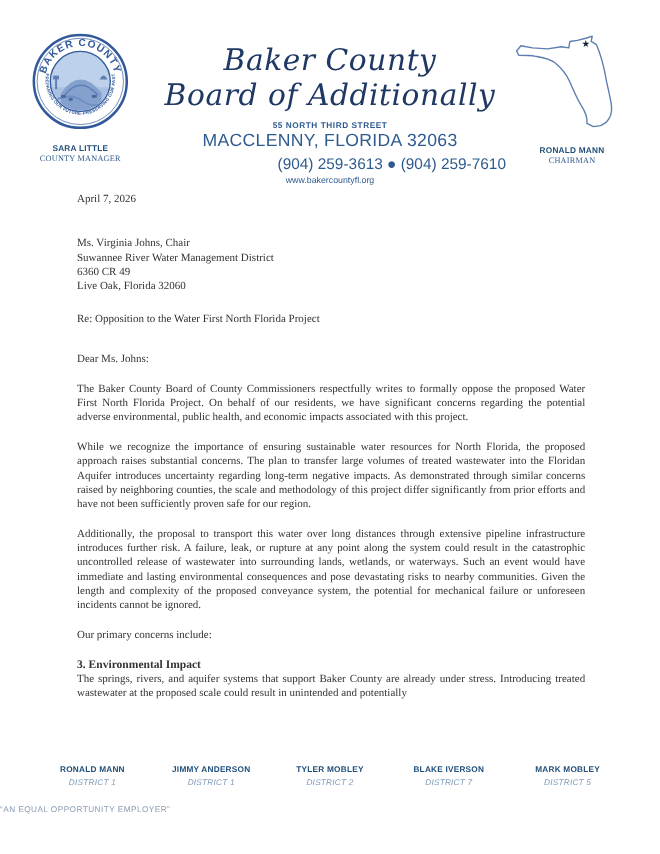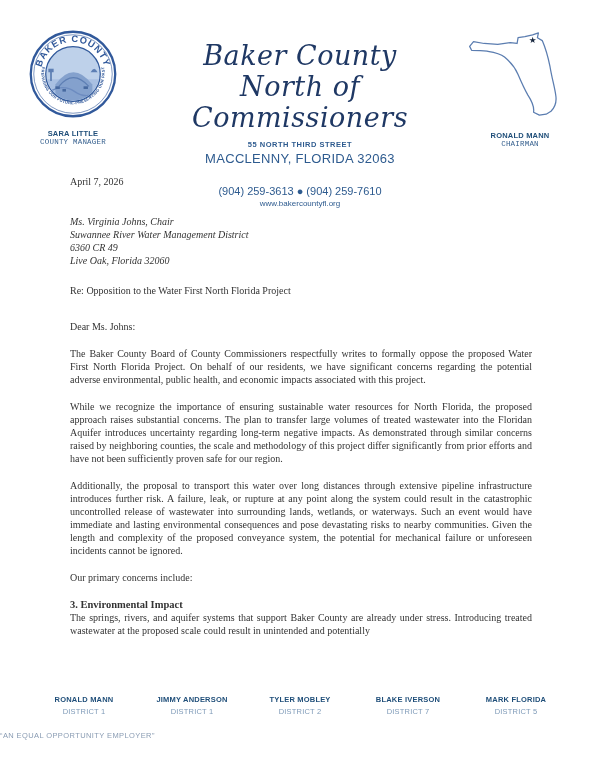--- a/index.html
+++ b/index.html
@@ -3,43 +3,43 @@
 <meta charset="utf-8">
 <style>
   html,body{margin:0;padding:0;background:#ffffff;}
   .page{
     position:relative;width:600px;height:776px;background:#ffffff;overflow:hidden;
     font-family:"Liberation Serif",serif;
   }
   
   .seal-wrap{position:absolute;left:26px;top:30px;width:94px;text-align:center;}
   .official-name{margin-top:7px;font-family:"Liberation Sans",sans-serif;font-size:7.5px;font-weight:bold;color:#1f4e79;letter-spacing:.2px;line-height:9px;}
-  .official-title{font-family:Liberation Mono, monospace;font-size:7.5px;color:#37618f;letter-spacing:.2px;line-height:9px;}
+  .official-title{font-family:Liberation Serif, serif;font-size:7.5px;color:#37618f;letter-spacing:.2px;line-height:9px;}
   .center-head{position:absolute;left:140px;width:320px;top:40px;text-align:center;}
   .script-line{font-family:"DejaVu Serif","Liberation Serif",serif;font-style:italic;font-size:27px;line-height:31px;color:#1f3864;letter-spacing:.5px;}
   .addr1{margin-top:7px;font-family:"Liberation Sans",sans-serif;font-size:7.5px;color:#2e5b8f;letter-spacing:.5px;font-weight:bold;text-align:center;}
-  .addr2{margin-top:2px;font-family:"Liberation Sans",sans-serif;font-size:13px;color:#2e5b8f;letter-spacing:.3px;}
-  .phones{margin-top:19px;font-family:"Liberation Sans",sans-serif;font-size:11px;color:#2e5b8f;}
+  .addr2{margin-top:2px;font-family:"Liberation Sans",sans-serif;font-size:16px;color:#2e5b8f;letter-spacing:.3px;}
+  .phones{margin-top:3px;font-family:"Liberation Sans",sans-serif;font-size:14px;color:#2e5b8f;text-align:right;}
   .web{margin-top:2px;font-family:"Liberation Sans",sans-serif;font-size:8px;color:#2e5b8f;}
   .florida-wrap{position:absolute;right:18px;top:28px;width:124px;text-align:center;}
   
   .letter{position:absolute;left:70px;width:462px;top:175px;font-size:10px;line-height:13px;color:#333333;}
   .date-line{margin:0;}
   .recipient{margin-top:27px;}
-  .recipient div{line-height:13px;font-style:italic;}
+  .recipient div{line-height:13px;}
   .subject{margin-top:17px;}
   .salutation{margin-top:23px;}
   p.body-para{margin:14px 0 0 0;text-align:justify;}
   .section-heading{margin-top:14px;font-weight:bold;font-size:10.5px;}
   p.section-para{margin:0;text-align:justify;}
   
   .footer{position:absolute;left:30px;right:30px;top:695px;display:flex;}
   .commissioner{flex:1;text-align:center;}
   .comm-name{font-family:"Liberation Sans",sans-serif;font-size:7.5px;font-weight:bold;color:#1f4e79;letter-spacing:.2px;line-height:9px;}
-  .comm-district{margin-top:3px;font-family:"Liberation Sans",sans-serif;font-size:7.5px;color:#7e9ab8;letter-spacing:.2px;line-height:9px;}
+  .comm-district{margin-top:3px;font-family:"Liberation Sans",sans-serif;font-size:7.5px;color:#7e9ab8;letter-spacing:.2px;line-height:9px;font-style:italic;}
   .tagline{position:absolute;left:0;right:0;top:731px;text-align:left;font-family:"Liberation Sans",sans-serif;font-size:7.5px;color:#8a9cb3;letter-spacing:.4px;}
 </style>
 </head>
 <body>
 
 <div class="page">
 
   <div class="seal-wrap">
     <svg width="88" height="88" viewBox="0 0 100 100">
       <circle cx="50" cy="50" r="48" fill="#ffffff" stroke="#31599b" stroke-width="2.6"></circle>
@@ -68,21 +68,21 @@
       <text fill="#31599b" font-size="4.6" font-weight="bold" font-family="Liberation Sans, sans-serif" letter-spacing="0.3">
         <textPath href="#arcBot" startOffset="50%" text-anchor="middle">PREPARING OUR FUTURE-PRESERVING OUR PAST</textPath>
       </text>
     </svg>
     <div class="official-name">SARA LITTLE</div>
     <div class="official-title">COUNTY MANAGER</div>
   </div>
 
   <div class="center-head">
     <div class="script-line">Baker County</div>
-    <div class="script-line">North of Commissioners</div>
+    <div class="script-line">Board of Additionally</div>
     <div class="addr1">55 NORTH THIRD STREET</div>
     <div class="addr2">MACCLENNY, FLORIDA 32063</div>
     <div class="phones">(904) 259-3613  ●  (904) 259-7610</div>
     <div class="web">www.bakercountyfl.org</div>
   </div>
 
   <div class="florida-wrap">
     <svg width="116" height="92" viewBox="0 0 110 95">
       <path d="M3,19 L7,14 L18,16 L32,17 L45,15 L52,16 L53,10 L60,9 L68,7 L74,5 L73,10 L78,13
                C81,20 84,30 86,40 C88,52 91,62 92,70 C93,77 91,82 87,86
@@ -129,20 +129,20 @@
     </div>
     <div class="commissioner">
       <div class="comm-name">TYLER MOBLEY</div>
       <div class="comm-district">DISTRICT 2</div>
     </div>
     <div class="commissioner">
       <div class="comm-name">BLAKE IVERSON</div>
       <div class="comm-district">DISTRICT 7</div>
     </div>
     <div class="commissioner">
-      <div class="comm-name">MARK FLORIDA</div>
+      <div class="comm-name">MARK MOBLEY</div>
       <div class="comm-district">DISTRICT 5</div>
     </div>
   </div>
 
   <div class="tagline">“AN EQUAL OPPORTUNITY EMPLOYER”</div>
 
 </div>
 
 </body></html>

